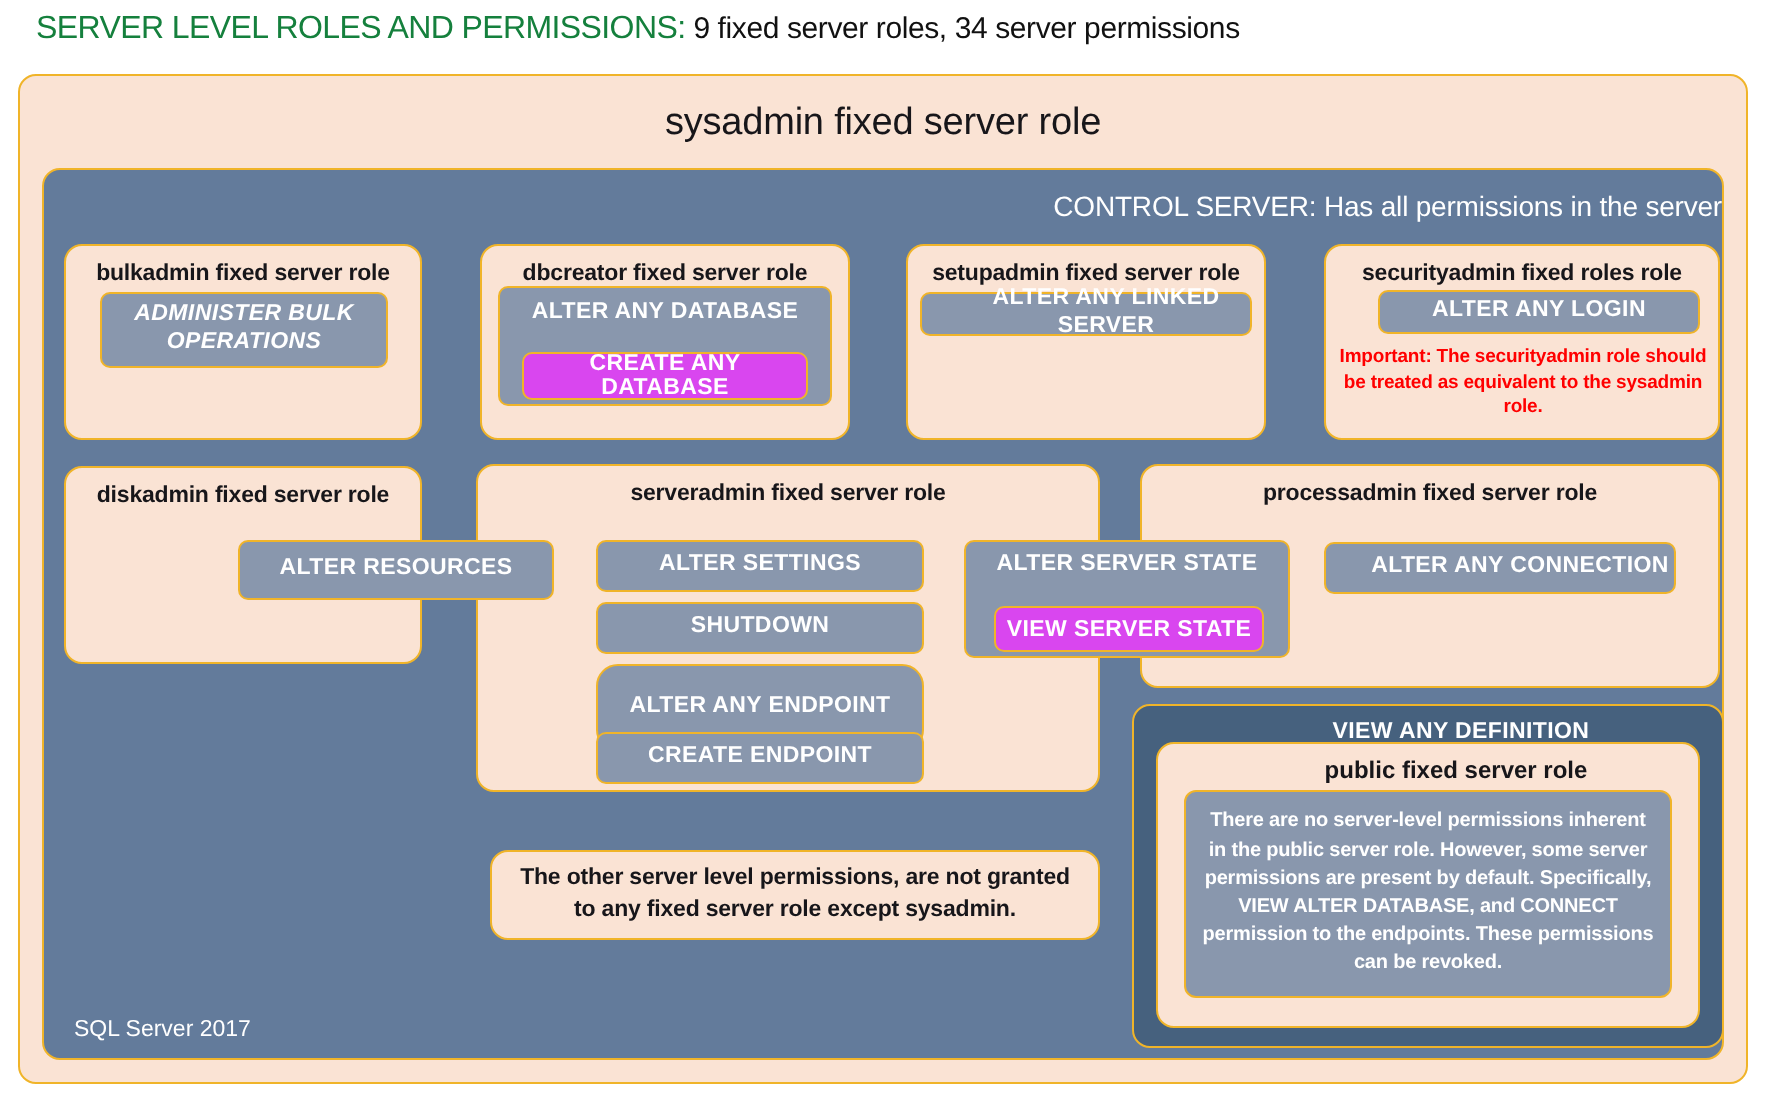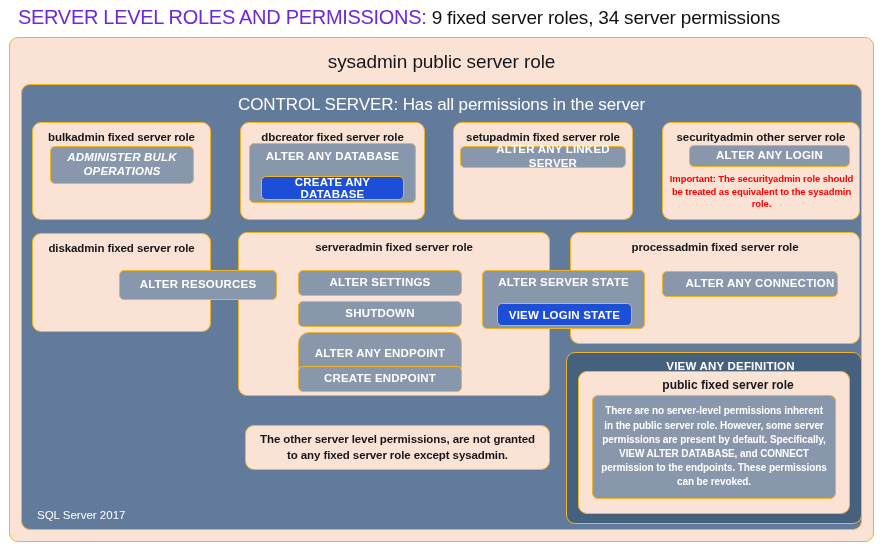--- a/index.html
+++ b/index.html
@@ -10,24 +10,24 @@
     overflow:hidden;
     position:relative;
   }
 
   
   #title-bar{
     position:absolute;left:18px;top:6px;width:850px;height:26px;
     white-space:nowrap;
   }
   #title-bar .t-main{
-    font-size:20px;font-weight:400;color:#6d28d9;letter-spacing:-0.3px;
+    font-size:16px;font-weight:400;color:#15803d;letter-spacing:-0.3px;
   }
   #title-bar .t-sub{
-    font-size:19px;font-weight:400;color:#111111;letter-spacing:-0.2px;
+    font-size:15px;font-weight:400;color:#111111;letter-spacing:-0.2px;
   }
 
   
   .peach{
     background:#fae3d4;
     border:1.6px solid #f0b429;
     border-radius:9px;
     box-sizing:border-box;
     position:absolute;
   }
@@ -53,21 +53,21 @@
     position:absolute;
     color:#ffffff;
     font-size:11.5px;
     font-weight:bold;
     letter-spacing:0.2px;
     display:flex;align-items:center;justify-content:center;
     text-align:center;
     line-height:1.18;
   }
   .chip-dark{
-    background:#1d4ed8;
+    background:#d946ef;
     border:1.5px solid #f0b429;
     border-radius:5px;
     box-sizing:border-box;
     position:absolute;
     color:#ffffff;
     font-size:11.5px;
     font-weight:bold;
     letter-spacing:0.2px;
     display:flex;align-items:center;justify-content:center;
     text-align:center;
@@ -80,22 +80,22 @@
   }
 
   
   #sysadmin-box{left:9px;top:37px;width:865px;height:505px;}
   #sysadmin-label{
     position:absolute;left:0;right:0;top:13px;text-align:center;
     font-size:19px;font-weight:400;color:#17161a;letter-spacing:-0.1px;
   }
   #control-server-box{left:21px;top:84px;width:841px;height:446px;}
   #control-server-label{
-    position:absolute;left:0;right:0;top:10px;text-align:center;
-    font-size:17px;font-weight:400;color:#ffffff;letter-spacing:-0.1px;
+    position:absolute;left:0;right:0;top:10px;text-align:right;
+    font-size:14px;font-weight:400;color:#ffffff;letter-spacing:-0.1px;
   }
   #sql-version{
     position:absolute;left:15px;bottom:8px;
     font-size:11.5px;color:#ffffff;font-weight:400;
   }
 
   
   #bulkadmin-card{left:32px;top:122px;width:179px;height:98px;}
   #dbcreator-card{left:240px;top:122px;width:185px;height:98px;}
   #setupadmin-card{left:453px;top:122px;width:180px;height:98px;}
@@ -162,21 +162,21 @@
   }
 </style>
 </head>
 <body>
 
 <div id="title-bar">
   <span class="t-main">SERVER LEVEL ROLES AND PERMISSIONS:</span><span class="t-sub"> 9 fixed server roles, 34 server permissions</span>
 </div>
 
 <div id="sysadmin-box" class="peach">
-  <div id="sysadmin-label">sysadmin  public  server  role</div>
+  <div id="sysadmin-label">sysadmin  fixed  server  role</div>
 </div>
 
 <div id="control-server-box" class="slate">
   <div id="control-server-label">CONTROL SERVER: Has all permissions in the server</div>
   <div id="sql-version">SQL Server 2017</div>
 </div>
 
 <div id="bulkadmin-card" class="peach">
   <div class="role-title" style="top:8px;">bulkadmin  fixed server role</div>
 </div>
@@ -189,21 +189,21 @@
   <span class="lbl">ALTER ANY DATABASE</span>
 </div>
 <div id="chip-create-any-db" class="chip-dark">CREATE  ANY DATABASE</div>
 
 <div id="setupadmin-card" class="peach">
   <div class="role-title" style="top:8px;">setupadmin fixed server role</div>
 </div>
 <div id="chip-alter-linked" class="chip">ALTER ANY LINKED SERVER</div>
 
 <div id="securityadmin-card" class="peach">
-  <div class="role-title" style="top:8px;">securityadmin  other server role</div>
+  <div class="role-title" style="top:8px;">securityadmin  fixed roles role</div>
 </div>
 <div id="chip-alter-login" class="chip">ALTER ANY LOGIN</div>
 <div id="securityadmin-warning">Important:  The securityadmin role should  be treated  as equivalent to the  sysadmin role.</div>
 
 <div id="diskadmin-card" class="peach">
   <div class="role-title" style="top:8px;">diskadmin  fixed server role</div>
 </div>
 
 <div id="serveradmin-card" class="peach">
   <div class="role-title" style="top:8px;">serveradmin fixed server role</div>
@@ -216,21 +216,21 @@
 <div id="chip-alter-resources" class="chip">ALTER RESOURCES</div>
 
 <div id="chip-alter-settings" class="chip">ALTER SETTINGS</div>
 <div id="chip-shutdown" class="chip">SHUTDOWN</div>
 <div id="chip-alter-any-endpoint" class="chip">ALTER ANY ENDPOINT</div>
 <div id="chip-create-endpoint" class="chip">CREATE  ENDPOINT</div>
 
 <div id="chip-alter-server-state" class="chip">
   <span class="lbl">ALTER SERVER  STATE</span>
 </div>
-<div id="chip-view-server-state" class="chip-dark">VIEW LOGIN  STATE</div>
+<div id="chip-view-server-state" class="chip-dark">VIEW SERVER  STATE</div>
 
 <div id="chip-alter-any-connection" class="chip">ALTER ANY CONNECTION</div>
 
 <div id="other-perms-note" class="peach">The other server level permissions,  are not granted to any fixed server role except sysadmin.</div>
 
 <div id="view-any-definition-box" class="slate-dark">
   <div id="view-any-definition-label">VIEW ANY DEFINITION</div>
 </div>
 <div id="public-card" class="peach">
   <div id="public-label">public  fixed server role</div>

